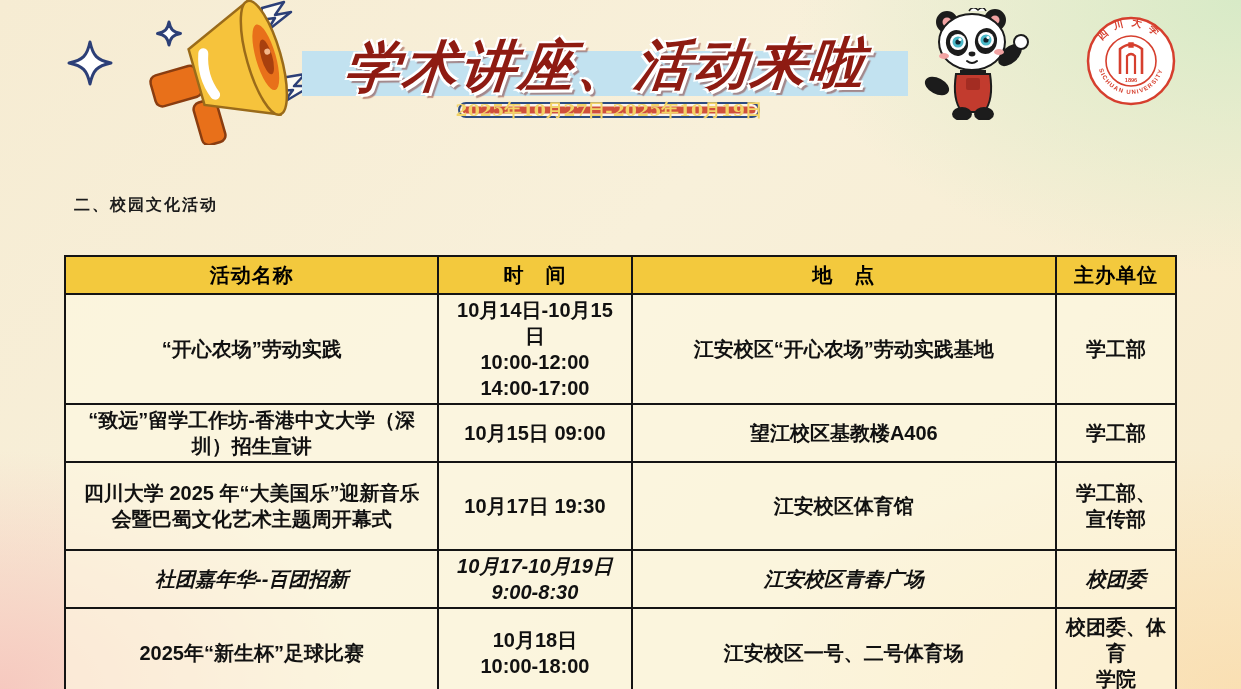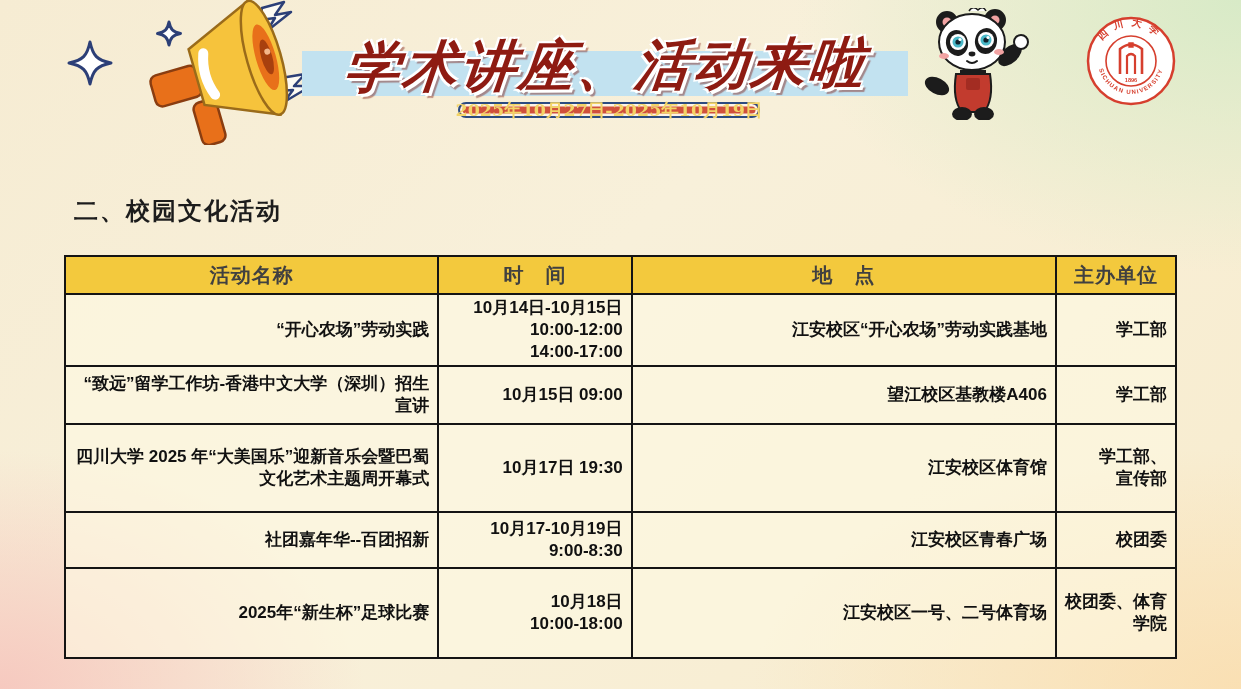--- a/index.html
+++ b/index.html
@@ -37,45 +37,45 @@
     position:absolute; left:458px; top:102px; width:302px; height:16px;
     background:#d0503c; border:2.5px solid #2c4b80; border-radius:18px;
     box-shadow:inset 0 0 0 2.5px rgba(255,252,240,0.95);
     display:flex; align-items:center; justify-content:center;
     font-family:"DejaVu Serif","Liberation Serif",serif;
     font-weight:bold; font-size:17.5px; color:#f3d467; white-space:nowrap;
   }
 
   .section-title {
     position:absolute; left:74px; top:195px;
-    font-size:24px; font-weight:bold; color:#1c1c1c; letter-spacing:2px;
+    font-size:16px; font-weight:bold; color:#1c1c1c; letter-spacing:2px;
   }
 
   
   table.schedule {
     position:absolute; left:64px; top:255px; width:1113px;
     border-collapse:collapse; table-layout:fixed;
   }
   .schedule col.c1 { width:33.6%; } .schedule col.c2 { width:17.4%; }
   .schedule col.c3 { width:38.2%; } .schedule col.c4 { width:10.8%; }
   .schedule th, .schedule td {
     border:2px solid #141414; text-align:center; vertical-align:middle;
     padding:2px 8px;
   }
   .schedule th {
-    background:#f3c93d; color:#404040; font-size:20px; font-weight:bold;
+    background:#f3c93d; color:#000000; font-size:20px; font-weight:bold;
     height:38px; letter-spacing:1px;
   }
   .schedule td {
     background:rgba(253,249,226,0.62); color:#111;
-    font-size:17px; font-weight:bold; line-height:1.3;text-align:right;
+    font-size:20px; font-weight:bold; line-height:1.3;
   }
   .schedule td .multiline { white-space:pre-line; }
   .schedule tr.r1 { height:72px; } .schedule tr.r2 { height:58px; }
-  .schedule tr.r3 { height:88px; } .schedule tr.r4 { height:56px; }
+  .schedule tr.r3 { height:88px; } .schedule tr.r4 { height:56px;font-style:italic; }
   .schedule tr.r5 { height:90px;margin-top:11px; }
 </style>
 </head>
 <body>
 
 <div class="page">
 
   <svg class="deco-left" viewBox="0 0 275 145" aria-hidden="true">
     <g fill="#ffffff" stroke="#2c3f77" stroke-width="3" stroke-linejoin="round">
       <path d="M52 42 C55 56 59 60 73 63 C59 66 55 70 52 84 C49 70 45 66 31 63 C45 60 49 56 52 42 Z"></path>

